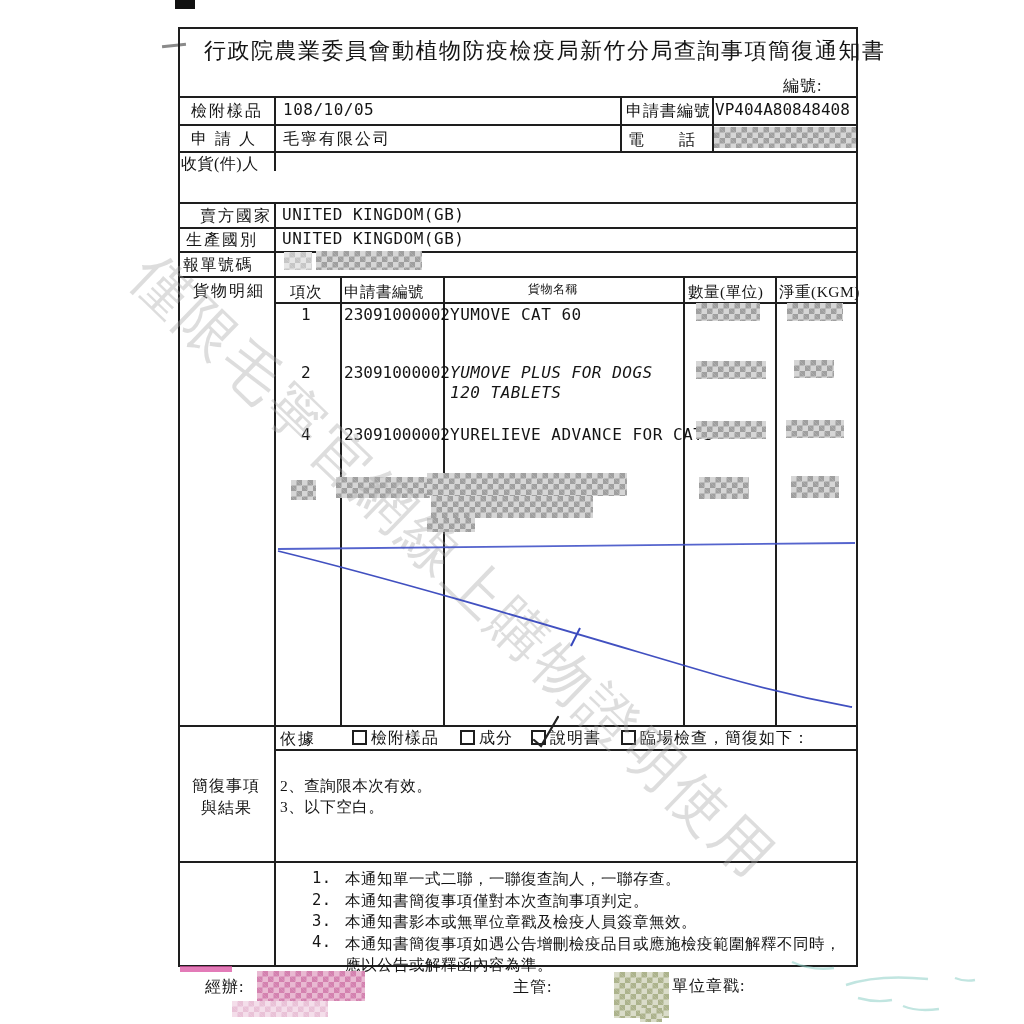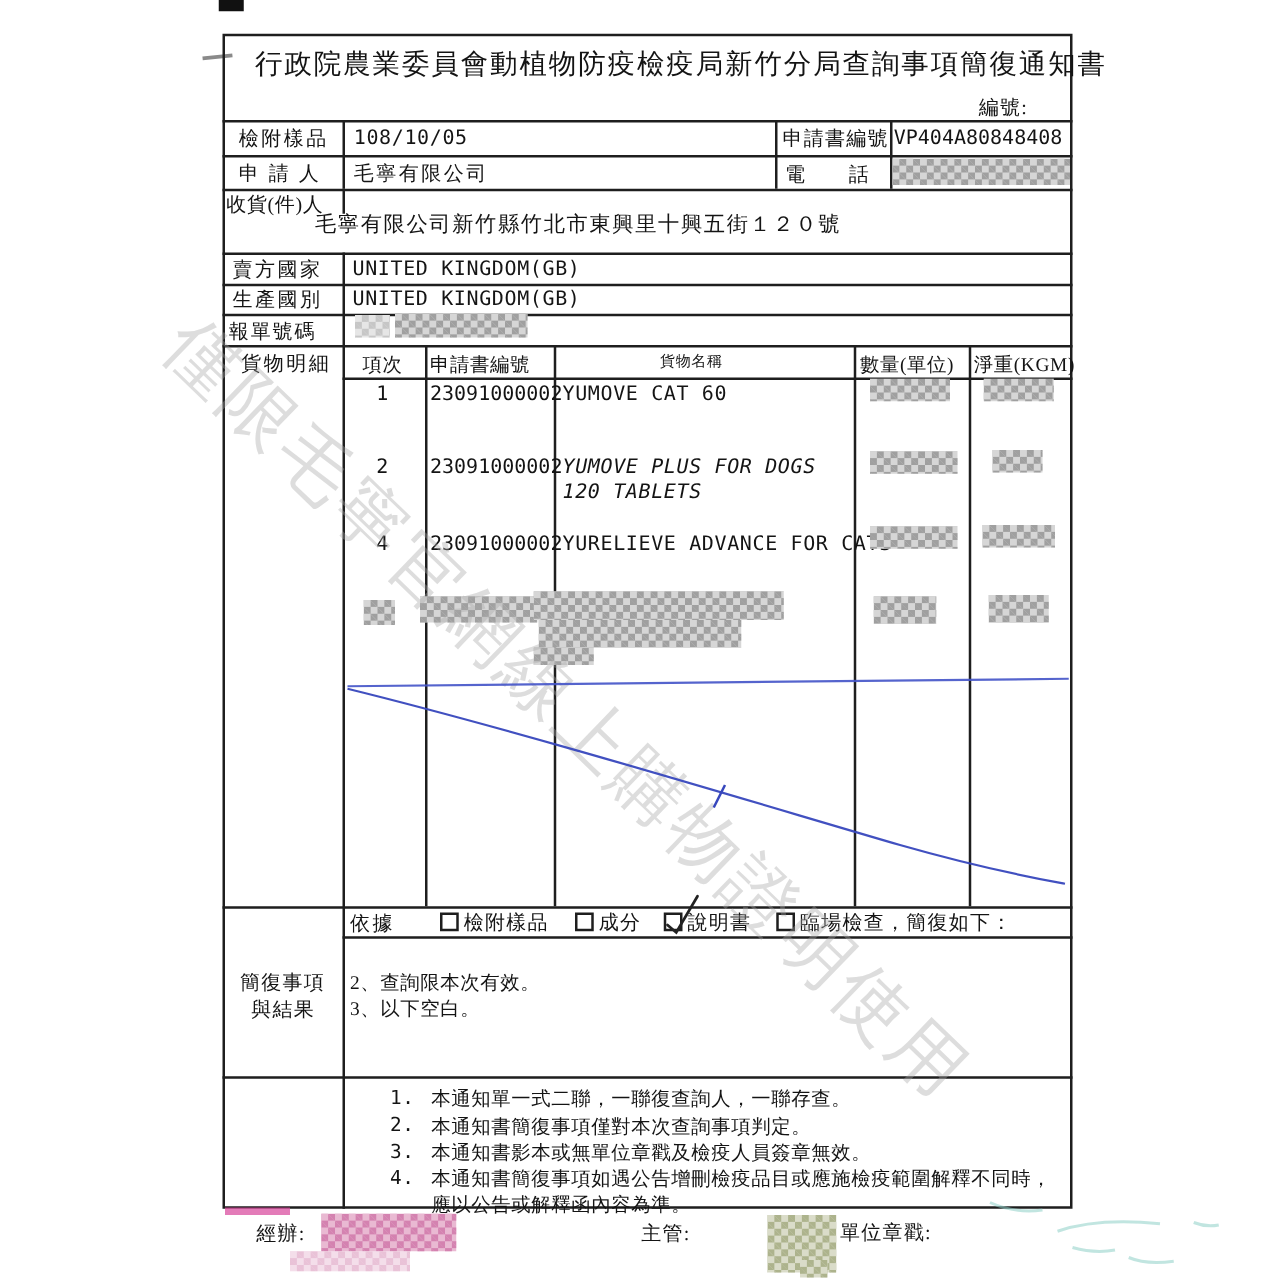--- a/index.html
+++ b/index.html
@@ -93,23 +93,22 @@
   <div class="val" style="left:283px;top:100px;">108/10/05</div>
   <div class="lbl" style="left:626px;top:101px;">申請書編號</div>
   <div class="val" style="left:715px;top:100px;letter-spacing:0;">VP404A80848408</div>
 
   <div class="lbl" style="left:191px;top:129px;letter-spacing:2px;">申 請 人</div>
   <div class="lbl" style="left:283px;top:129px;letter-spacing:2px;">毛寧有限公司</div>
   <div class="lbl" style="left:628px;top:130px;">電　　話</div>
   <div class="pix" style="left:714px;top:127px;width:142px;height:21px;"></div>
 
   <div class="lbl" style="left:181px;top:154px;letter-spacing:0.5px;">收貨(件)人</div>
-  <div class="lbl" style="left:252px;top:168px;font-size:17px;letter-spacing:1.3px;">毛寧有限公司新竹縣竹北市東興里十興五街１２０號</div>
-
-  <div class="lbl" style="left:186px;top:206px;letter-spacing:2px;">賣方國家</div>
+
+  <div class="lbl" style="left:200px;top:206px;letter-spacing:2px;">賣方國家</div>
   <div class="val" style="left:282px;top:205px;">UNITED KINGDOM(GB)</div>
 
   <div class="lbl" style="left:186px;top:230px;letter-spacing:2px;">生產國別</div>
   <div class="val" style="left:282px;top:229px;">UNITED KINGDOM(GB)</div>
 
   <div class="lbl" style="left:183px;top:255px;letter-spacing:1.5px;">報單號碼</div>
   <div class="pix pix-light" style="left:284px;top:252px;width:28px;height:18px;"></div>
   <div class="pix" style="left:316px;top:251px;width:106px;height:19px;"></div>
 
   <div class="lbl" style="left:193px;top:281px;letter-spacing:2px;">貨物明細</div>

